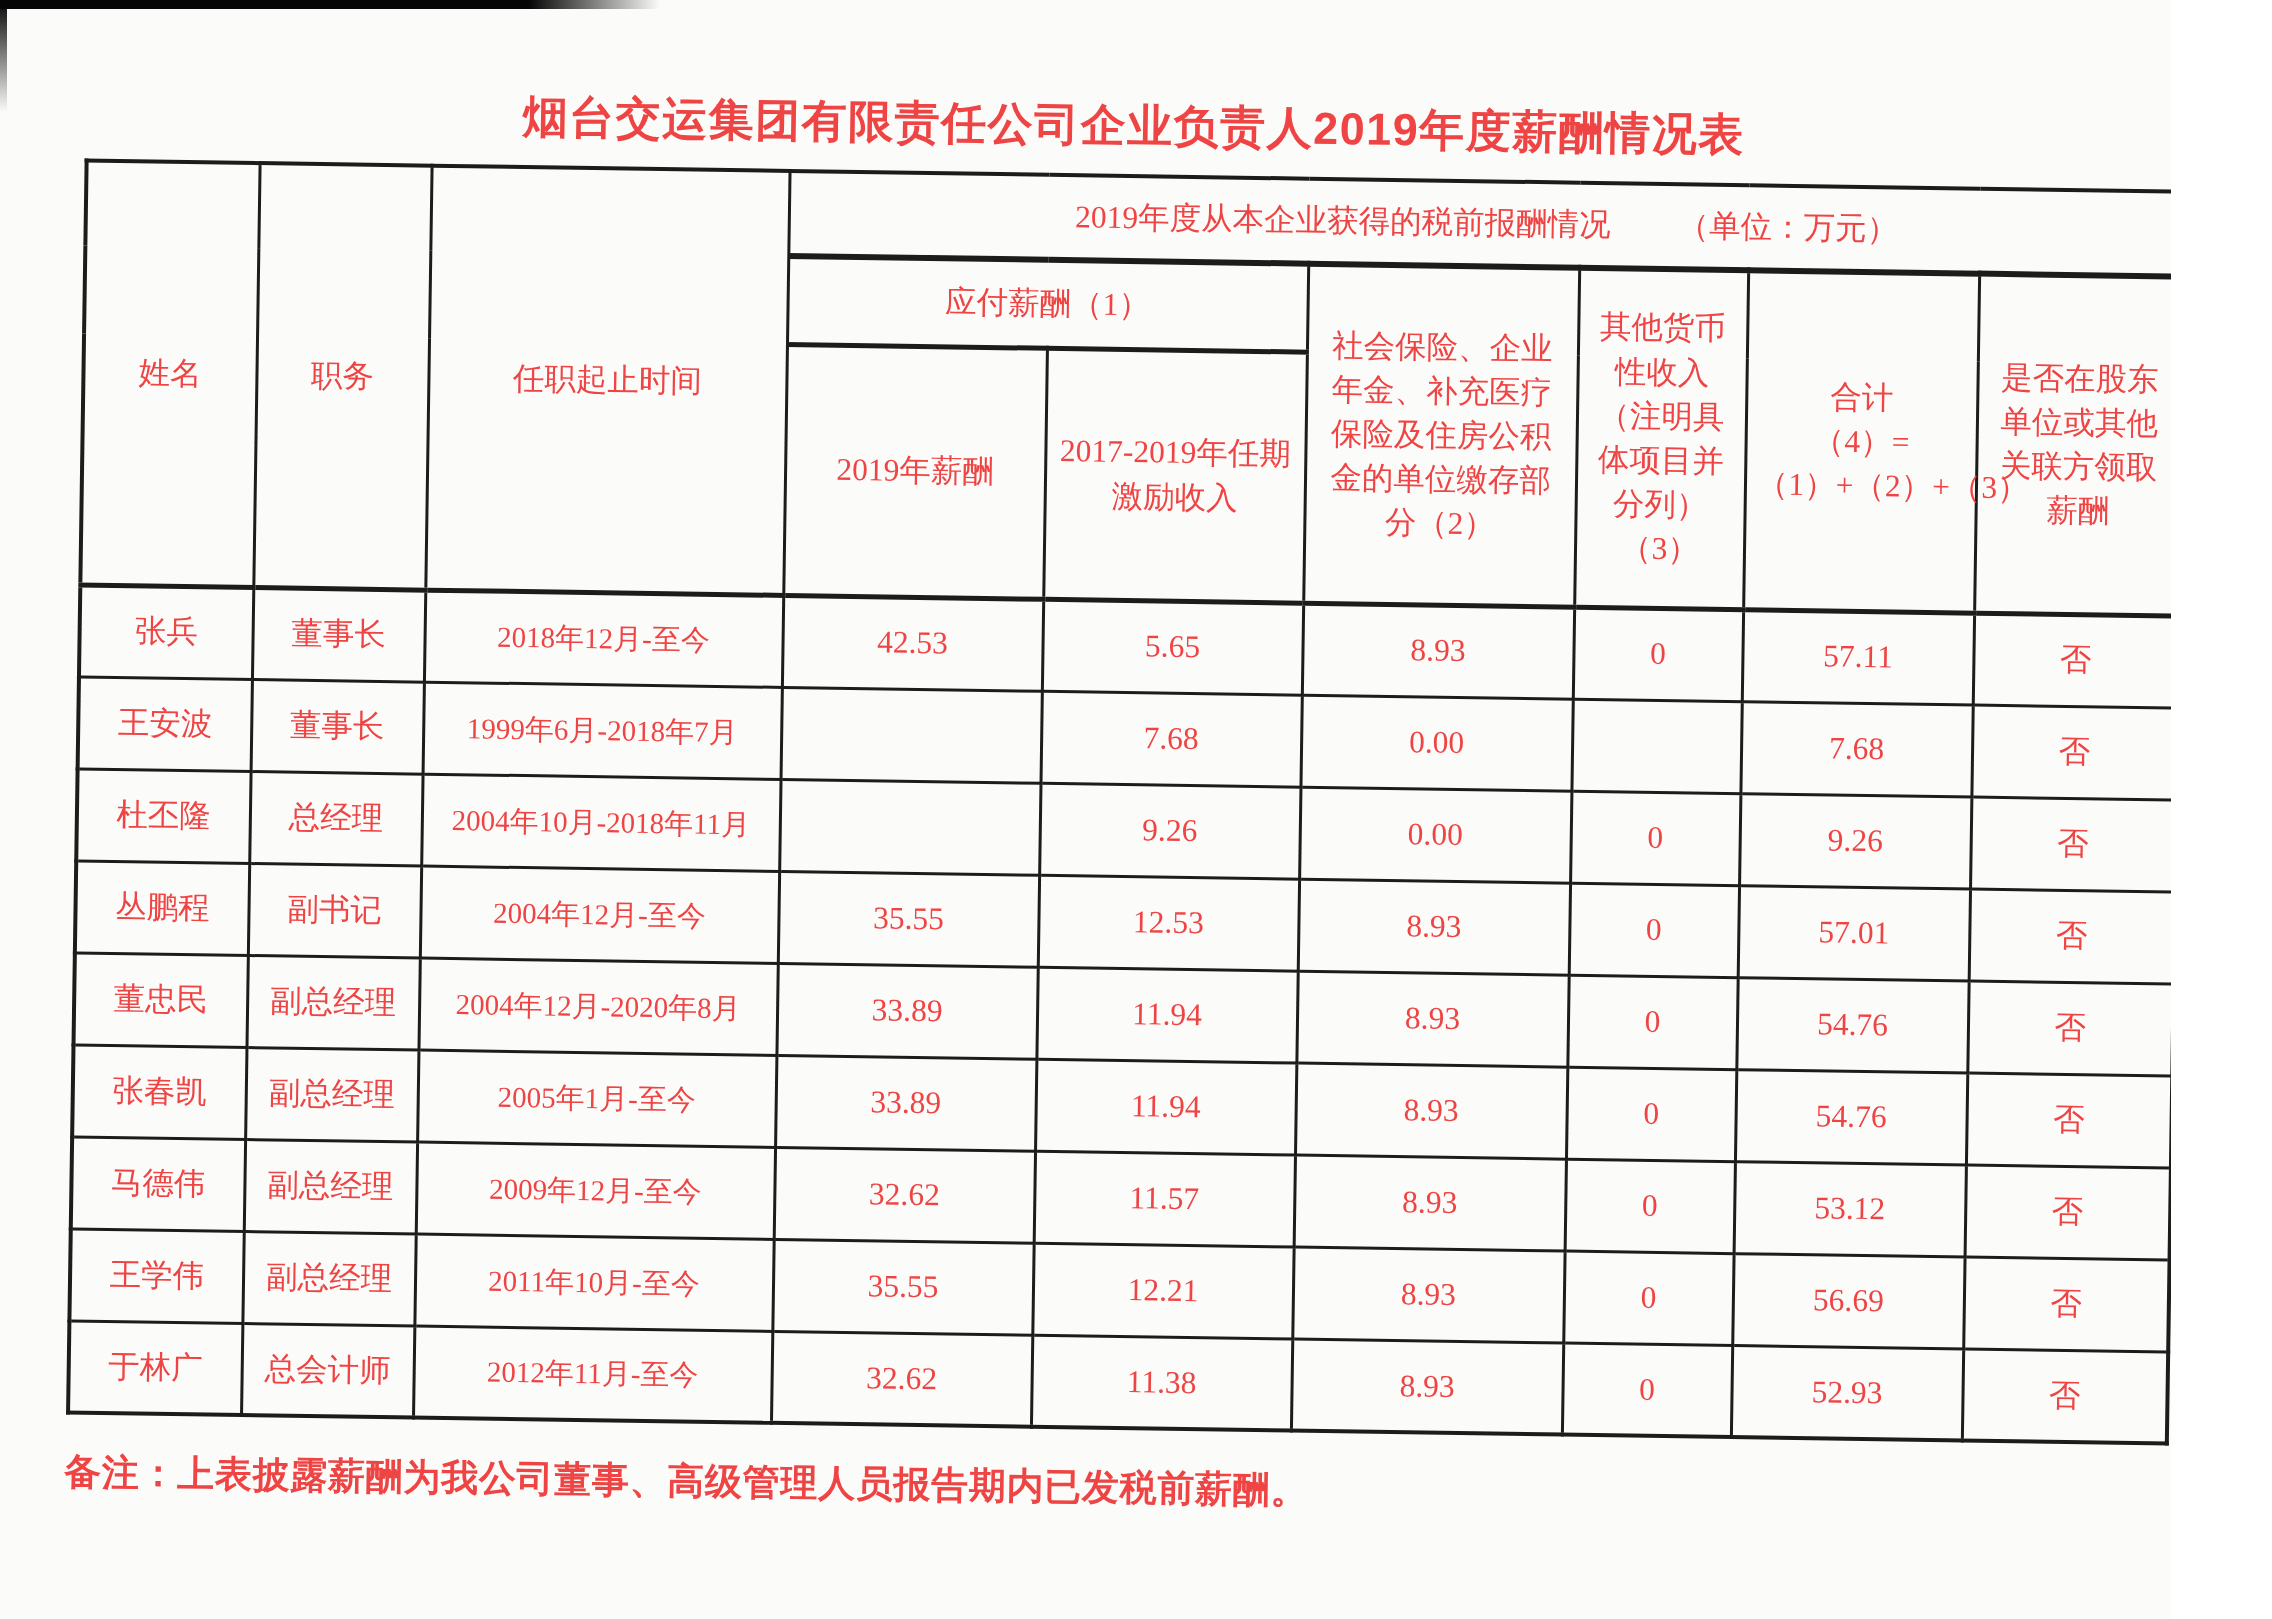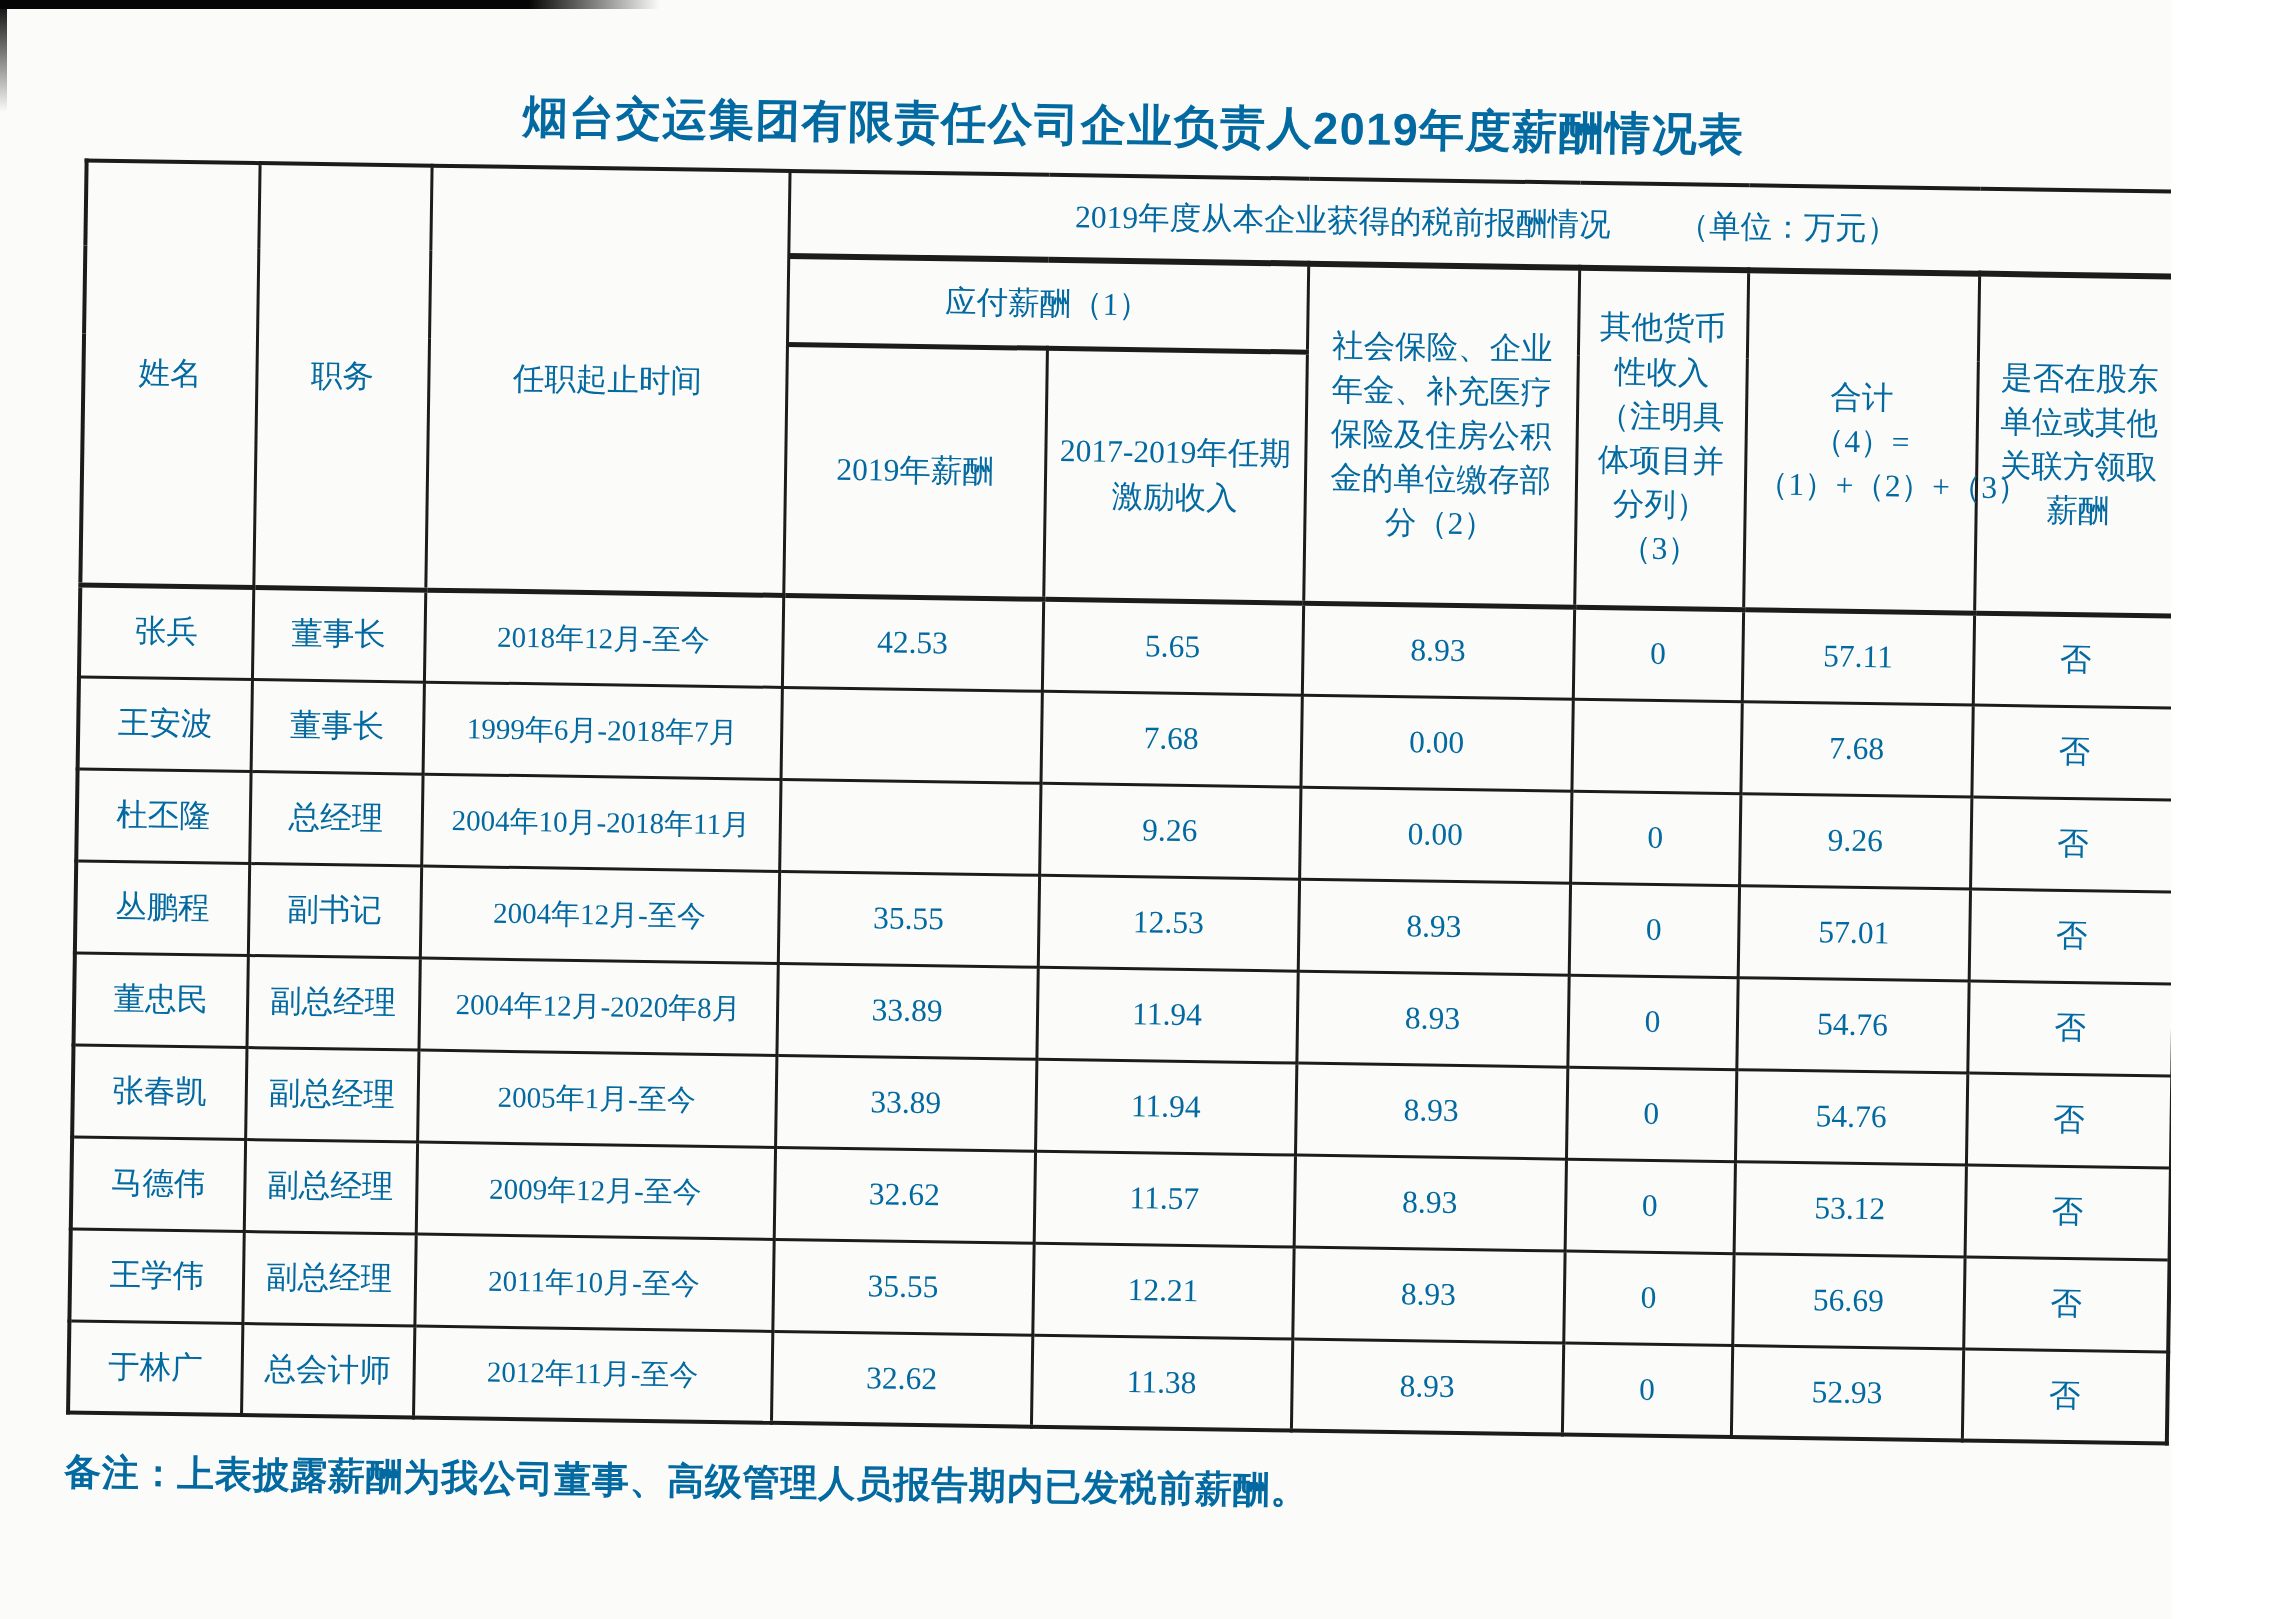--- a/index.html
+++ b/index.html
@@ -2,21 +2,21 @@
 <html style="font-size:12px"><head>
 <meta charset="utf-8">
 <style>
   html,body{margin:0;padding:0;}
   .page{
     position:relative;
     width:2171px;height:1619px;
     background:#fbfbf9;
     overflow:hidden;
     font-family:"Liberation Serif","DejaVu Serif",serif;
-    color:#0369a1;
+    color:#ef4444;
   }
   .sheet{
     position:absolute;inset:0;
     transform:rotate(0.85deg);
     transform-origin:1124px 750px;
   }
   .doc-title{
     position:absolute;top:96px;left:0;width:2249px;
     text-align:center;
     font-family:"Liberation Sans","DejaVu Sans",sans-serif;

